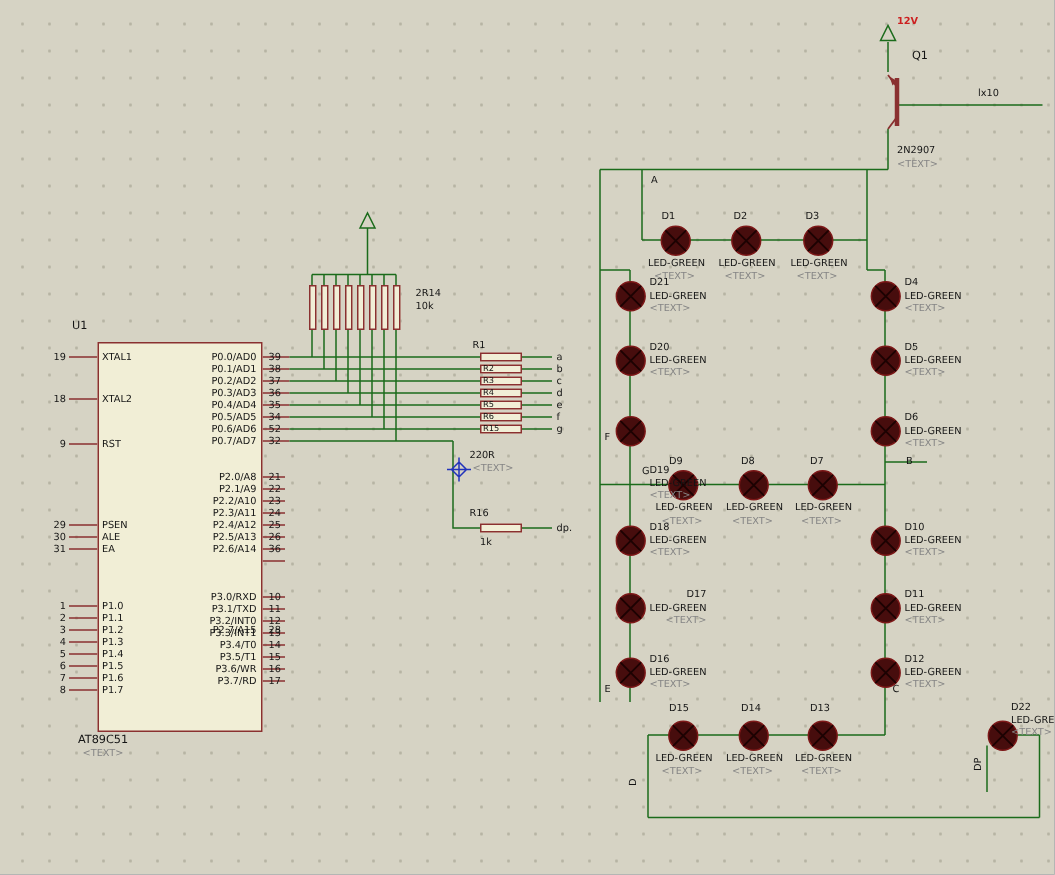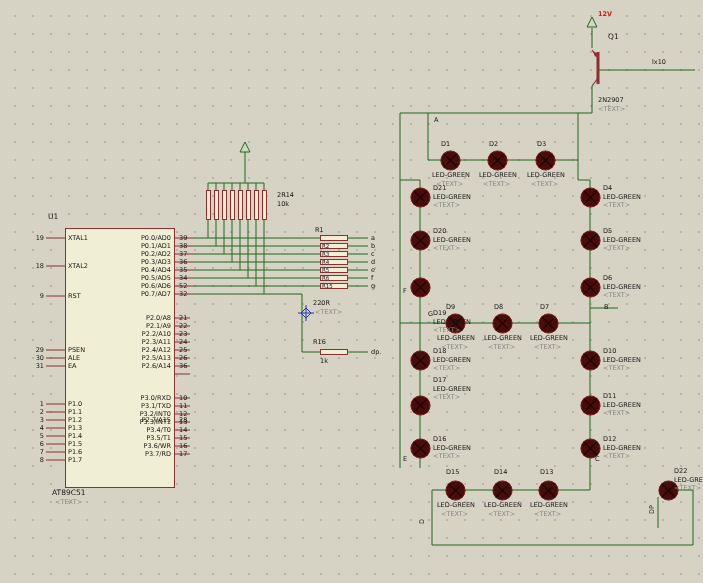--- a/index.html
+++ b/index.html
@@ -433,21 +433,21 @@
       <div>LED-GREEN</div>
       <div class="muted">&lt;TEXT&gt;</div>
     </div>
 
   <div class="led" style="left:410px;top:395px;">
       <svg width="21" height="21">
         <circle cx="10.5" cy="10.5" r="9.6" fill="#470d0d" stroke="#7d1818"></circle>
         <path d="M3.6 3.6L17.4 17.4M17.4 3.6L3.6 17.4" stroke="#1c0202" stroke-width="1.2"></path>
       </svg>
     </div>
-  <div class="t lblock" style="left:433px;top:376px;">
+  <div class="t lblock" style="left:433px;top:392px;text-align:right;">
       <div>D17</div>
       <div>LED-GREEN</div>
       <div class="muted">&lt;TEXT&gt;</div>
     </div>
 
   <div class="led" style="left:410px;top:438px;">
       <svg width="21" height="21">
         <circle cx="10.5" cy="10.5" r="9.6" fill="#470d0d" stroke="#7d1818"></circle>
         <path d="M3.6 3.6L17.4 17.4M17.4 3.6L3.6 17.4" stroke="#1c0202" stroke-width="1.2"></path>
       </svg>

